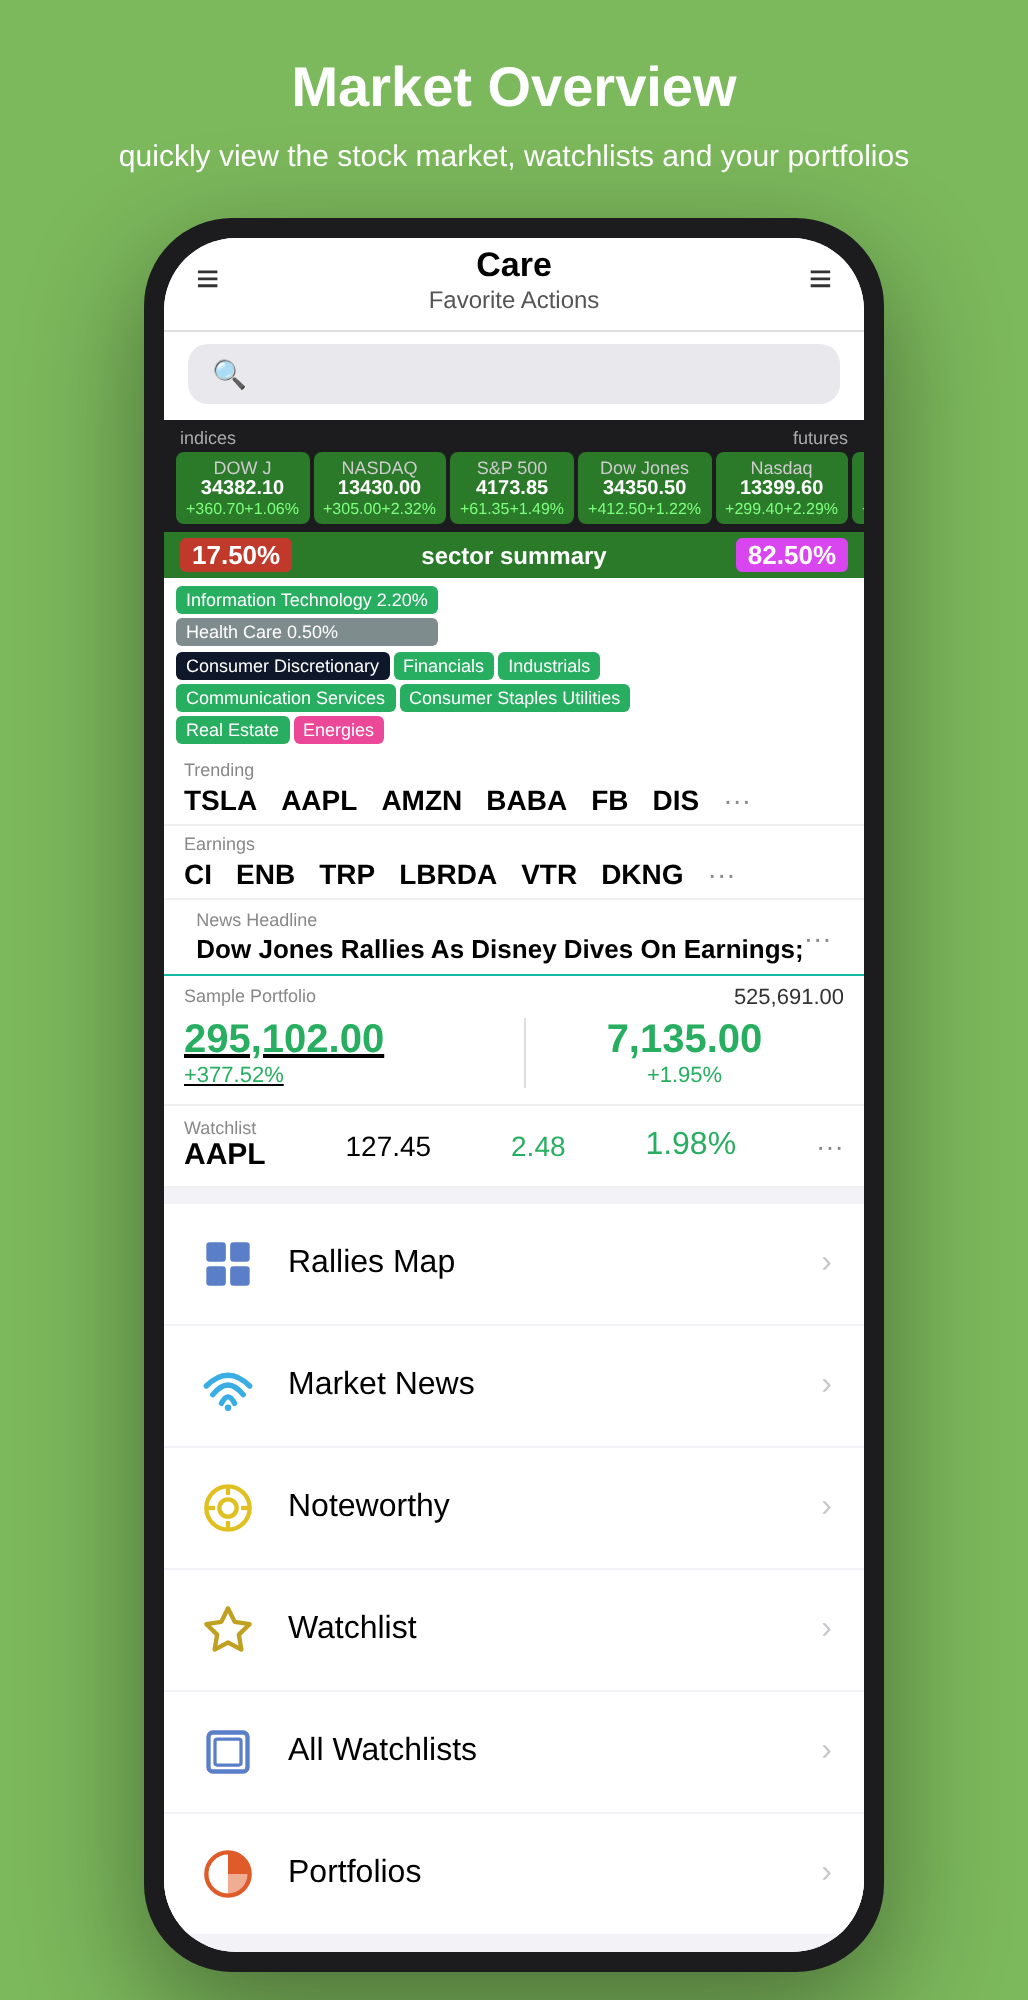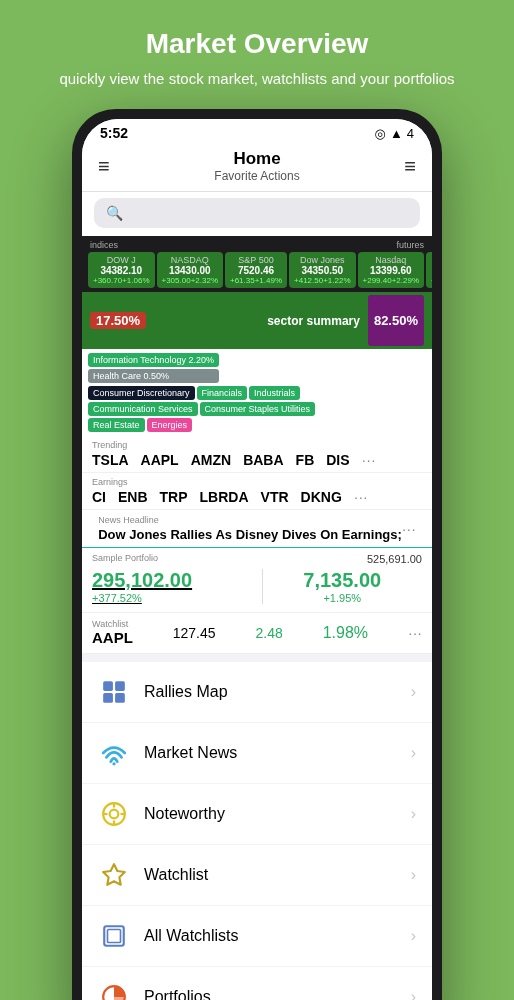--- a/index.html
+++ b/index.html
@@ -128,22 +128,22 @@
 
     
     .sector-bar {
       background: #2a7a2a;
       display: flex;
       align-items: center;
       padding: 3px 8px;
       gap: 8px;
     }
     .sector-pct-left { color: #fff; font-weight: 700; font-size: 13px; background: #c0392b; padding: 1px 6px; border-radius: 3px; }
-    .sector-label { flex: 1; text-align: right; color: #fff; font-size: 12px; font-weight: 600; }
-    .sector-pct-right { color: #fff; font-weight: 700; font-size: 13px; background: #701a75; padding: 18px 6px; border-radius: 3px; }
+    .sector-label { flex: 1; text-align: center; color: #fff; font-size: 12px; font-weight: 600; }
+    .sector-pct-right { color: #fff; font-weight: 700; font-size: 13px; background: #d946ef; padding: 1px 6px; border-radius: 3px; }
 
     
     .sectors-row {
       background: #fff;
       padding: 4px 6px;
       display: flex;
       gap: 3px;
       flex-wrap: wrap;
       align-items: center;
     }
@@ -271,33 +271,25 @@
 <body>
 
 <div class="page-header">
   <h1>Market Overview</h1>
   <p>quickly view the stock market, watchlists and your portfolios</p>
 </div>
 
 <div class="phone-wrap">
   <div class="phone-screen">
 
-    <div class="status-bar">
-      <span class="status-time">5:52</span>
-      <div class="status-icons">
-        <span>◎</span>
-        <span>▲</span>
-        <span>4</span>
-      </div>
-    </div>
 
     <div class="nav-bar">
       <div class="nav-icon">≡</div>
       <div class="nav-center">
-        <div class="nav-title">Home</div>
+        <div class="nav-title">Care</div>
         <div class="nav-subtitle">Favorite Actions</div>
       </div>
       <div class="nav-icon">≡</div>
     </div>
 
     <div class="search-bar">
       <div class="search-input">
         <span class="search-icon-char">🔍</span>
         <span class="search-placeholder"></span>
       </div>
@@ -314,21 +306,21 @@
           <div class="index-val">34382.10</div>
           <div class="index-chg">+360.70+1.06%</div>
         </div>
         <div class="index-cell">
           <div class="index-name">NASDAQ</div>
           <div class="index-val">13430.00</div>
           <div class="index-chg">+305.00+2.32%</div>
         </div>
         <div class="index-cell">
           <div class="index-name">S&amp;P 500</div>
-          <div class="index-val">7520.46</div>
+          <div class="index-val">4173.85</div>
           <div class="index-chg">+61.35+1.49%</div>
         </div>
         <div class="index-cell">
           <div class="index-name">Dow Jones</div>
           <div class="index-val">34350.50</div>
           <div class="index-chg">+412.50+1.22%</div>
         </div>
         <div class="index-cell">
           <div class="index-name">Nasdaq</div>
           <div class="index-val">13399.60</div>

